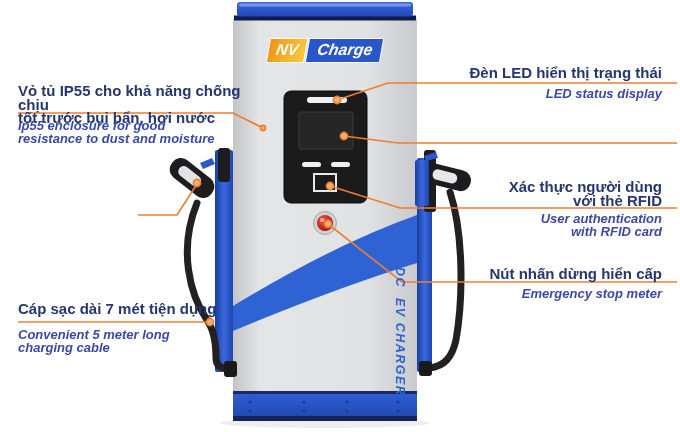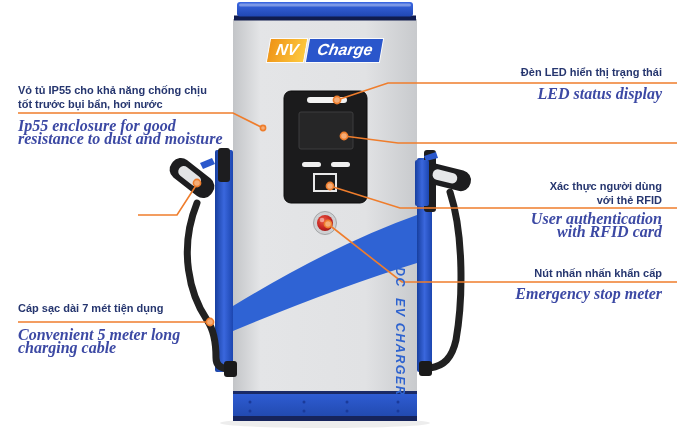--- a/index.html
+++ b/index.html
@@ -1,22 +1,22 @@
 <!DOCTYPE html>
 <html><head>
 <meta charset="utf-8">
 <style>
   html,body{margin:0;padding:0;background:#fff;}
   .stage{position:relative;width:680px;height:432px;background:#fff;overflow:hidden;
          font-family:"Liberation Sans","DejaVu Sans",sans-serif;}
   .stage svg{position:absolute;left:0;top:0;}
-  .vi{position:absolute;font-size:11px;line-height:13.5px;font-weight:700;color:#26366f;
+  .vi{position:absolute;font-size:15px;line-height:13.5px;font-weight:700;color:#26366f;
       white-space:pre-line;}
-  .en{position:absolute;font-size:16px;line-height:13px;font-weight:700;font-style:italic;
-      color:#3c49a4;white-space:pre-line;font-family:Liberation Serif, serif;}
+  .en{position:absolute;font-size:13px;line-height:13px;font-weight:700;font-style:italic;
+      color:#3c49a4;white-space:pre-line;}
   .r{right:18px;width:300px;text-align:right;}
   .l{left:18px;width:225px;text-align:left;}
   
   .logo{position:absolute;left:269px;top:39px;display:flex;transform:skewX(-10deg);}
   .logo span{display:block;color:#fff;font-style:italic;font-weight:700;font-size:16px;
              line-height:18px;}
   .logo-nv{background:linear-gradient(100deg,#ef9417,#fdc93f);padding:2px 7px 3px;
            box-shadow:0 0 0 1px rgba(255,255,255,.85);}
   .logo-charge{background:#2a56cb;padding:2px 9px 3px;margin-left:3px;
            box-shadow:0 0 0 1px rgba(255,255,255,.85);}
@@ -168,16 +168,16 @@
 
   <div class="vi r" style="top:66px">Đèn LED hiển thị trạng thái</div>
   <div class="en r" style="top:87px">LED status display</div>
 
 
   <div class="vi r" style="top:180px">Xác thực người dùng
 với thẻ RFID</div>
   <div class="en r" style="top:212px">User authentication
 with RFID card</div>
 
-  <div class="vi r" style="top:267px">Nút nhấn nhấn khẩn cấp</div>
+  <div class="vi r" style="top:267px">Nút nhấn dừng hiển cấp</div>
   <div class="en r" style="top:287px">Emergency stop meter</div>
 
 </div>
 
 </body></html>

